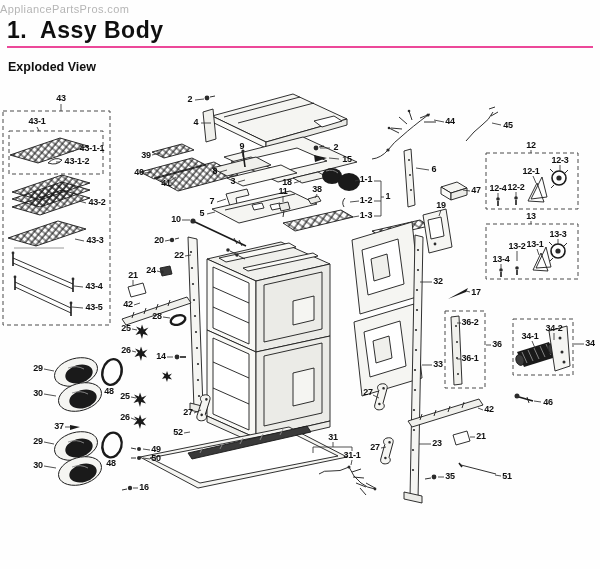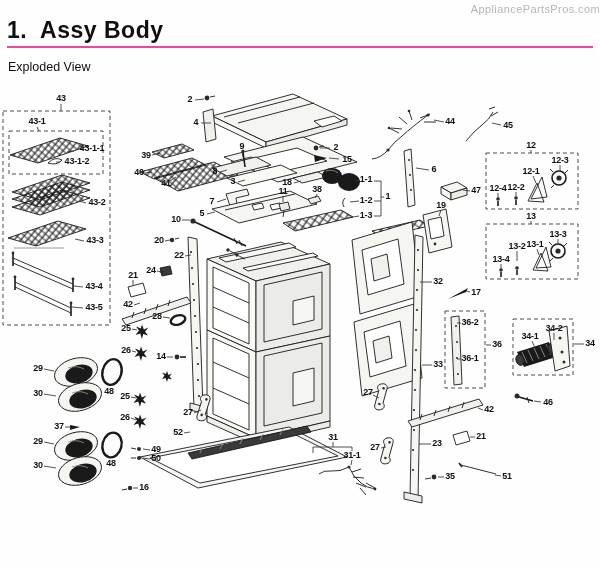--- a/index.html
+++ b/index.html
@@ -1,34 +1,34 @@
 <!DOCTYPE html>
 <html><head>
 <meta charset="utf-8">
 <style>
   html,body{margin:0;padding:0;}
   body{
     width:600px;height:569px;position:relative;overflow:hidden;
     background:#fefefe;font-family:"Liberation Sans",sans-serif;
   }
   .watermark{
-    position:absolute;top:3px;left:0;right:0;text-align:right;
+    position:absolute;top:3px;left:0;right:0;text-align:left;
     font-size:11px;color:#b5b5b5;letter-spacing:.4px;
   }
   .titlebar{
     position:absolute;top:17px;left:7px;right:7px;
     border-bottom:2px solid #ec4899;padding-bottom:2px;
   }
   .titlebar h1{
     margin:0;font-size:23px;font-weight:bold;color:#0f0f0f;
     white-space:pre;letter-spacing:.5px;
   }
   .subtitle{
     position:absolute;top:60px;left:8px;
-    font-size:12.5px;font-weight:normal;color:#0f0f0f;
+    font-size:12.5px;font-weight:bold;color:#0f0f0f;
   }
   #diagram{position:absolute;top:0;left:0;}
   #diagram polygon,#diagram path,#diagram line,#diagram ellipse,#diagram circle,#diagram rect,#diagram polyline{
     stroke:#1a1a1a;stroke-width:.9;fill:none;
   }
   #diagram .fA{fill:#f5f5f2}
   #diagram .fB{fill:#ffffff}
   #diagram .fC{fill:#ebebe7}
   #diagram .fD{fill:#f9f9f6}
   #diagram .fE{fill:#f0f0ec}

